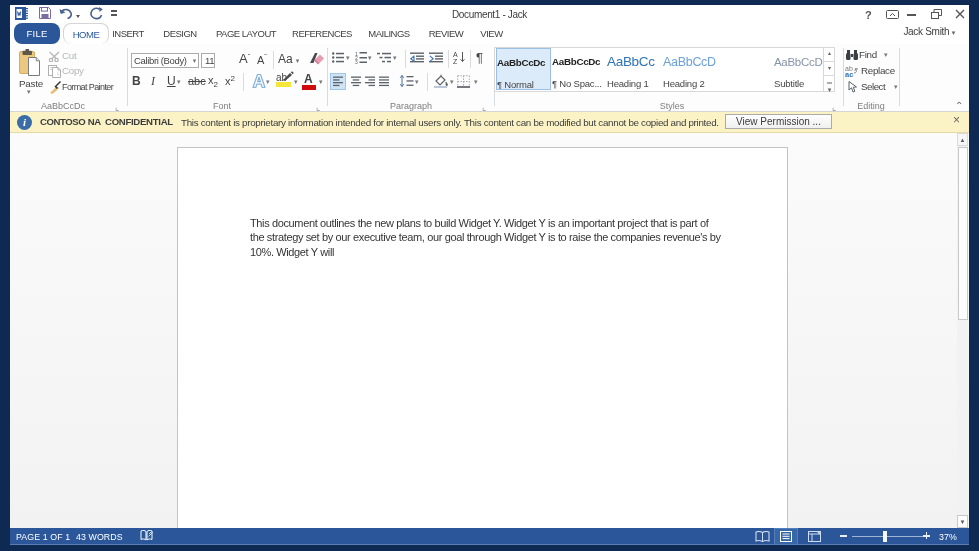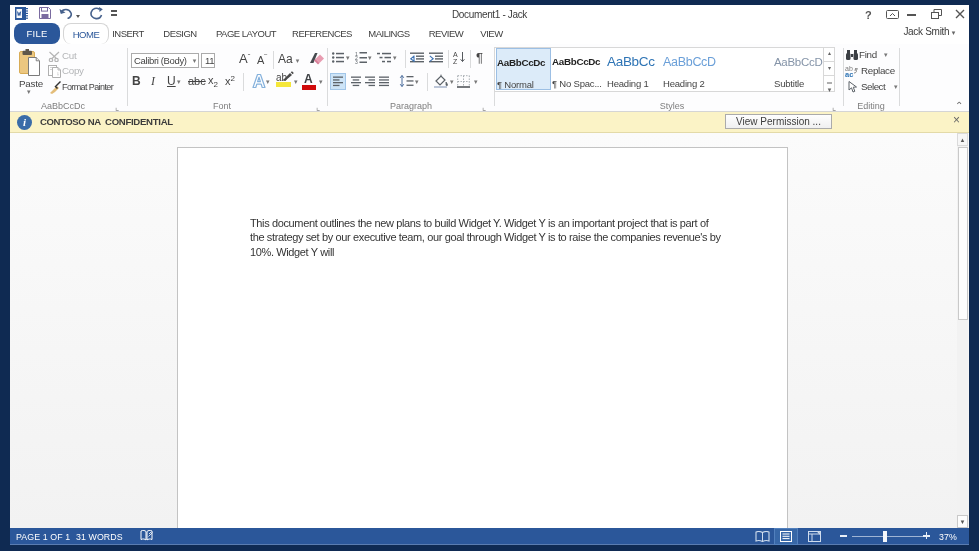--- a/index.html
+++ b/index.html
@@ -330,37 +330,38 @@
     <div class="ri" style="left:851px;top:37px;font-size:9.8px;letter-spacing:-0.5px;color:#444;">Select</div>
     <div class="ri dd" style="left:884px;top:39px;">▾</div>
     <div class="glabel" style="left:831px;width:60px;">Editing</div>
     <div class="gdiv" style="left:889px;"></div>
     <div class="ri" style="left:945px;top:56px;font-size:10px;color:#666;">⌃</div>
   </div>
   <div id="msgbar">
     <div style="position:absolute;left:7px;top:3px;width:15px;height:15px;border-radius:50%;background:#3a6ca8;color:#fff;text-align:center;font-size:11px;line-height:15px;font-family:'Liberation Serif',serif;font-weight:bold;font-style:italic;">i</div>
     <div style="position:absolute;left:30px;top:4px;font-size:9.6px;font-weight:bold;color:#3c3c3c;letter-spacing:-0.42px;">CONTOSO NA</div>
     <div style="position:absolute;left:95px;top:4px;font-size:9.6px;font-weight:bold;color:#3c3c3c;letter-spacing:-0.3px;">CONFIDENTIAL</div>
+    <div style="position:absolute;left:171px;top:4.5px;font-size:9.8px;color:#3c3c3c;letter-spacing:-0.30px;">This content is proprietary information intended for internal users only. This content can be modified but cannot be copied and printed.</div>
     <div style="position:absolute;left:715px;top:2px;width:107px;height:15px;background:linear-gradient(#fefefe,#f0f0f0);border:1px solid #ababab;text-align:center;font-size:10px;color:#3c3c3c;line-height:14px;">View Permission ...</div>
     <div style="position:absolute;left:943px;top:1px;font-size:12px;color:#666;">×</div>
   </div>
   <div id="docarea">
     <div id="page">
       <div id="doctext">This document outlines the new plans to build Widget Y. Widget Y is an important project that is part of<br>the strategy set by our executive team, our goal through Widget Y is to raise the companies revenue's by<br>10%. Widget Y will</div>
     </div>
     <div id="vscroll">
       <div style="position:absolute;top:0;left:0;right:0;height:13px;background:#f6f6f6;border:1px solid #dadada;text-align:center;font-size:6px;color:#555;line-height:12px;">▲</div>
       <div style="position:absolute;top:14px;left:0.5px;width:10px;height:173px;background:#fdfdfd;border:1px solid #c9c9c9;"></div>
       <div style="position:absolute;bottom:0;left:0;right:0;height:13px;background:#fdfdfd;border:1px solid #c9c9c9;text-align:center;font-size:6px;color:#555;line-height:12px;">▼</div>
     </div>
   </div>
   <div id="statusbar">
       <div style="position:absolute;left:0;right:0;bottom:0;height:1px;background:#5a7cb0;"></div>
     <div style="position:absolute;left:6px;top:4px;">PAGE 1 OF 1</div>
-    <div style="position:absolute;left:66px;top:4px;">31 WORDS</div>
+    <div style="position:absolute;left:66px;top:4px;">43 WORDS</div>
     <svg style="position:absolute;left:130px;top:2px;" width="14" height="12" viewBox="0 0 14 12">
       <path d="M1 1 C3 0 5 0.5 6 1.5 V10 C5 9 3 8.5 1 9.5 Z" fill="none" stroke="#fff" stroke-width="1"></path>
       <path d="M12 1 C10 0 8 0.5 7 1.5 V10 C8 9 10 8.5 12 9.5 Z" fill="none" stroke="#fff" stroke-width="1"></path>
       <path d="M9 4 L11 2 M8.5 6.5 L12.5 2.5" stroke="#fff" stroke-width="0.8"></path>
     </svg>
 
     <svg style="position:absolute;left:745px;top:3px;" width="15" height="11" viewBox="0 0 15 11">
       <path d="M1 1 C3.5 0 5.5 0.5 7.5 1.5 C9.5 0.5 11.5 0 14 1 V10 C11.5 9 9.5 9.5 7.5 10.5 C5.5 9.5 3.5 9 1 10 Z" fill="none" stroke="#cfdced" stroke-width="1.1"></path>
       <path d="M7.5 1.5 V10" stroke="#cfdced" stroke-width="1"></path>
     </svg>

